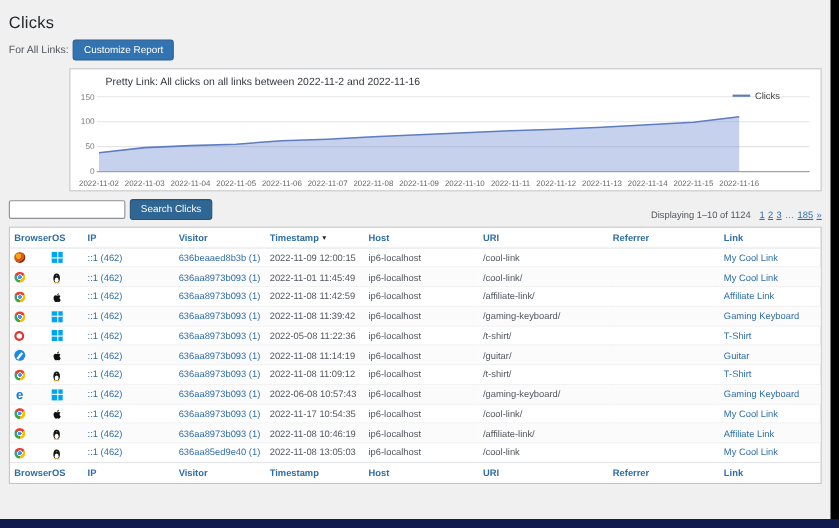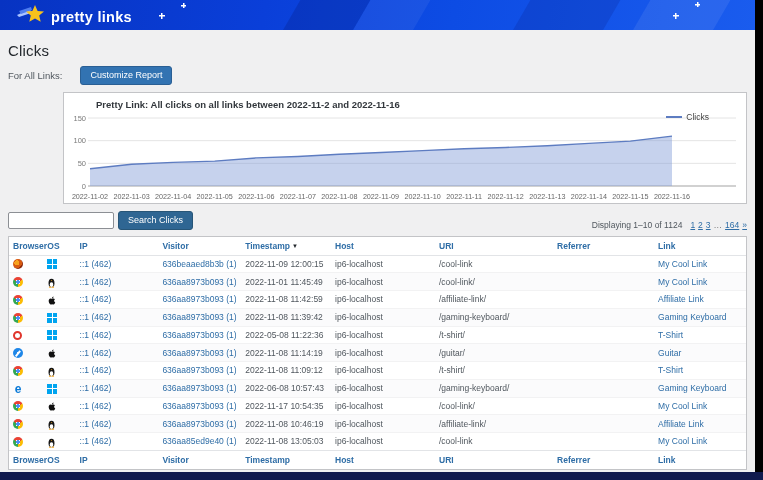--- a/index.html
+++ b/index.html
@@ -13,27 +13,27 @@
   .s1{left:290px;width:70px;background:rgba(4,24,120,.25)}
   .s2{left:360px;width:60px;background:rgba(255,255,255,.06)}
   .s3{left:520px;width:90px;background:rgba(4,24,120,.18)}
   .s4{left:640px;width:80px;background:rgba(255,255,255,.08)}
   .logo{position:absolute;left:16px;top:3px;display:flex;align-items:center;gap:5px}
   .logo-text{color:#fff;font-size:14.5px;font-weight:700;letter-spacing:.3px}
   .sparkle{position:absolute;width:6px;height:6px;background:linear-gradient(#fff,#fff) center/1.5px 100% no-repeat,linear-gradient(#fff,#fff) center/100% 1.5px no-repeat}
 
   .content{padding:5px 8px 0}
   h1.page-title{font-size:15px;color:#23282d;font-weight:500;margin:7px 0 7px;letter-spacing:.2px}
-  .controls{display:flex;align-items:center;gap:18px;font-size:9.5px;color:#50575e}
+  .controls{display:flex;align-items:center;gap:4px;font-size:9.5px;color:#50575e}
   .btn{background:#3273b2;color:#fff;border:1px solid #2a5f94;border-radius:3px;font-size:9px;padding:3px 9px;cursor:pointer;font-family:inherit;line-height:1.2}
   .btn.dark{background:#2f6693;border-color:#275577}
 
   
   .chart-card{margin:7px 0 0 55px;background:#fff;border:1px solid #c3c4c7;padding:6px 8px 2px 4px;position:relative;height:112px}
-  .chart-title{font-size:9.5px;font-weight:700;color:#32373c;margin:0 0 2px 28px}
+  .chart-title{font-size:9.5px;font-weight:400;color:#32373c;margin:0 0 2px 28px}
   .legend{position:absolute;top:19px;right:37px;display:flex;align-items:center;gap:4px}
   .legend-swatch{width:16px;height:2px;background:#5d7cc1}
   .legend-label{font-size:8.5px;color:#444}
   svg.chart{display:block}
 
   
   .searchbar{display:flex;justify-content:space-between;align-items:flex-end;margin-top:7px}
   .search-left{display:flex;gap:4px;align-items:center}
   input.search{width:106px;height:17px;border:1px solid #8c8f94;border-radius:2px;background:#fff;font-size:9px;padding:0 4px}
   .pager{font-size:8.5px;color:#50575e;display:flex;gap:3px;align-items:center}
@@ -65,40 +65,20 @@
   .bicon.edge{color:#0b7ad7;font-weight:700;font-size:12px;line-height:10px;text-align:center}
   .bicon.edge::before{content:"e"}
   .oicon.windows{background:linear-gradient(#fff,#fff) center/1.4px 100% no-repeat,linear-gradient(#fff,#fff) center/100% 1.4px no-repeat,#00a4ef}
   .oicon svg{display:block}
 </style>
 </head>
 <body>
 
 <div id="app">
 
-  <div class="topbar">
-    <div class="stripe s1"></div>
-    <div class="stripe s2"></div>
-    <div class="stripe s3"></div>
-    <div class="stripe s4"></div>
-    <div class="sparkle" style="left:159px;top:13px"></div>
-    <div class="sparkle" style="left:181px;top:3px;width:5px;height:5px"></div>
-    <div class="sparkle" style="left:673px;top:13px"></div>
-    <div class="sparkle" style="left:695px;top:2px;width:5px;height:5px"></div>
-    <div class="logo">
-      <span>
-        <svg width="30" height="23" viewBox="0 0 30 23">
-          <polygon points="1,12 14,6 15,10 3,14" fill="#a9c2ff"></polygon>
-          <polygon points="3,8 15,4 16,7 5,11" fill="#4f7df0"></polygon>
-          <polygon points="19,2 21.6,8 28,8.5 23.2,12.6 24.7,18.8 19,15.4 13.3,18.8 14.8,12.6 10,8.5 16.4,8" fill="#f6c21c"></polygon>
-        </svg>
-      </span>
-      <span class="logo-text">pretty links</span>
-    </div>
-  </div>
 
   <div class="content">
 
     <h1 class="page-title">Clicks</h1>
 
     <div class="controls">
       <span>For All Links:</span>
       <button class="btn">Customize Report</button>
     </div>
 
@@ -141,21 +121,21 @@
       <div class="search-left">
         <input class="search" value="" style="">
         <button class="btn dark">Search Clicks</button>
       </div>
       <div class="pager" id="pager-top">
           <span class="pg-text">Displaying 1–10 of 1124</span>
           <a>1</a>
           <a>2</a>
           <a>3</a>
           <span class="pg-ellipsis">…</span>
-          <a>164</a>
+          <a>185</a>
           <a>»</a>
         </div>
     </div>
 
     <div class="table-card">
       <table id="clicks-table">
           <colgroup>
             <col style="width: 34px;">
             <col style="width: 32px;">
             <col style="width: 82px;">

